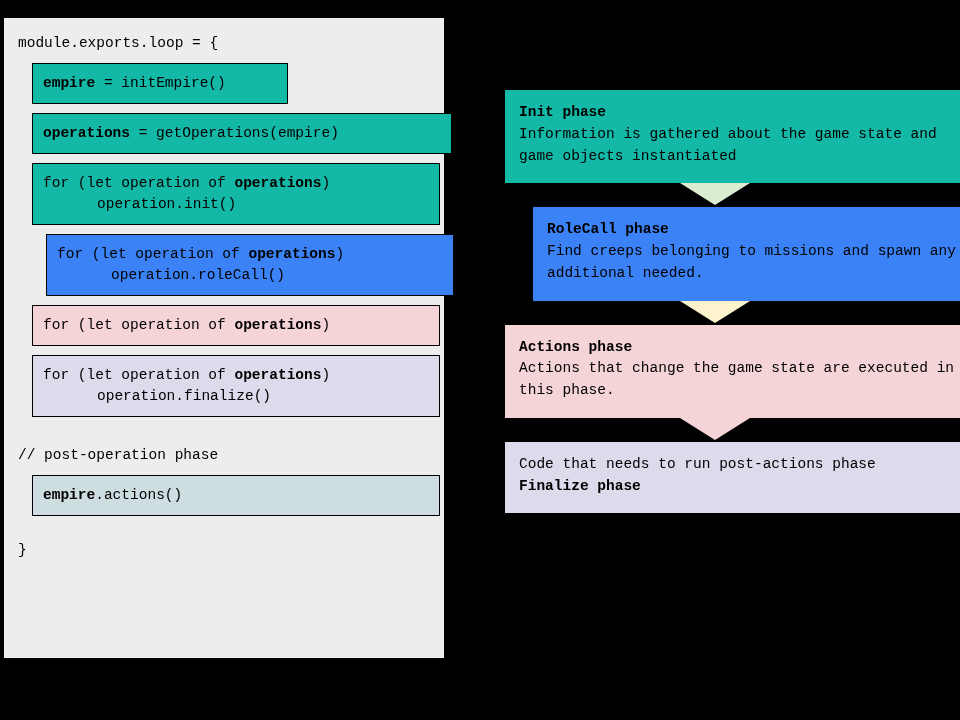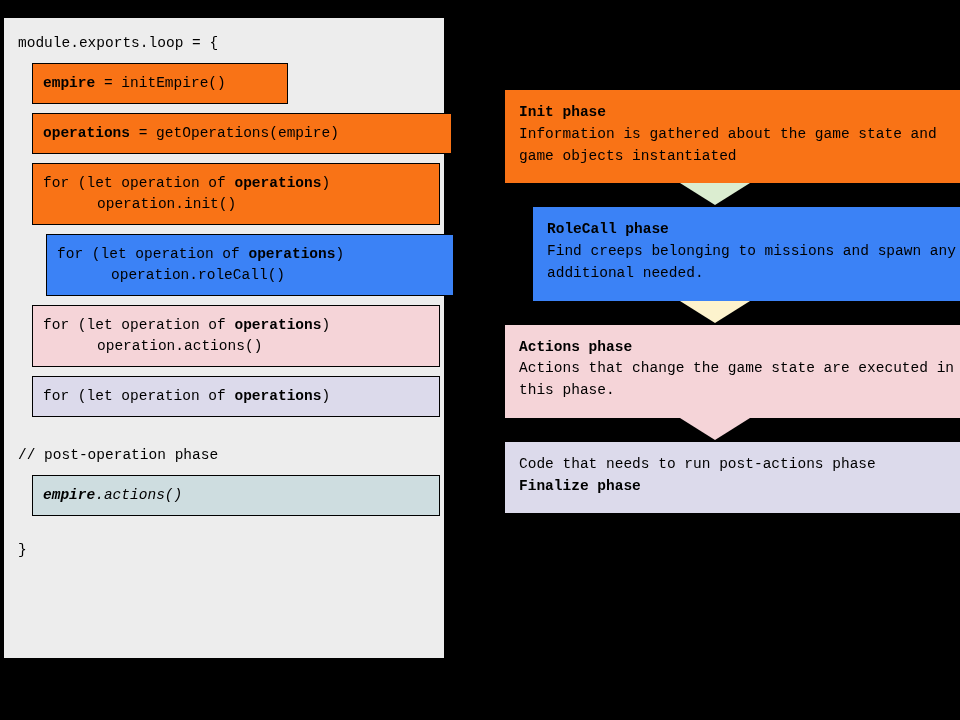--- a/index.html
+++ b/index.html
@@ -29,25 +29,25 @@
   .code-box {
     border: 1.5px solid #000;
     padding: 9px 10px;
     margin: 9px 0 9px 14px;
     font-size: 14.5px;
     line-height: 1.45;
   }
   .code-box.narrow { width: 256px; }
   .code-box.mid { width: 420px; }
   .code-box.wide { width: 408px; }
-  .c-green { background: #f97316; }
+  .c-green { background: #14b8a6; }
   .c-yellow { background: #3b82f6; margin-left: 28px; }
   .c-pink { background: #f5d4d8; }
   .c-purple { background: #dcdaeb; }
-  .c-blue { background: #cedde0; font-style: italic; }
+  .c-blue { background: #cedde0; }
   .indent { padding-left: 54px; display: block; }
   b { font-weight: bold; }
 
   .phase-col {
     position: absolute;
     left: 505px;
     top: 90px;
     width: 420px;
   }
   .phase-box {
@@ -75,22 +75,22 @@
 </head>
 <body>
 
 <div class="code-panel">
   <div class="code-line">module.exports.loop = {</div>
   <div id="boxes">
       <div class="code-box c-green narrow"><b>empire</b> = initEmpire()</div>
       <div class="code-box c-green mid"><b>operations</b> = getOperations(empire)</div>
       <div class="code-box c-green wide">for (let operation of <b>operations</b>)<span class="indent">operation.init()</span></div>
       <div class="code-box c-yellow wide">for (let operation of <b>operations</b>)<span class="indent">operation.roleCall()</span></div>
-      <div class="code-box c-pink wide">for (let operation of <b>operations</b>)<span class="indent">operation.actions()</span></div>
-      <div class="code-box c-purple wide">for (let operation of <b>operations</b>)</div>
+      <div class="code-box c-pink wide">for (let operation of <b>operations</b>)</div>
+      <div class="code-box c-purple wide">for (let operation of <b>operations</b>)<span class="indent">operation.finalize()</span></div>
     </div>
   <div style="height:18px"></div>
   <div class="code-line">// post-operation phase</div>
   <div id="postboxes">
       <div class="code-box c-blue wide"><b>empire</b>.actions()</div>
     </div>
   <div style="height:14px"></div>
   <div class="code-line">}</div>
 </div>
 

